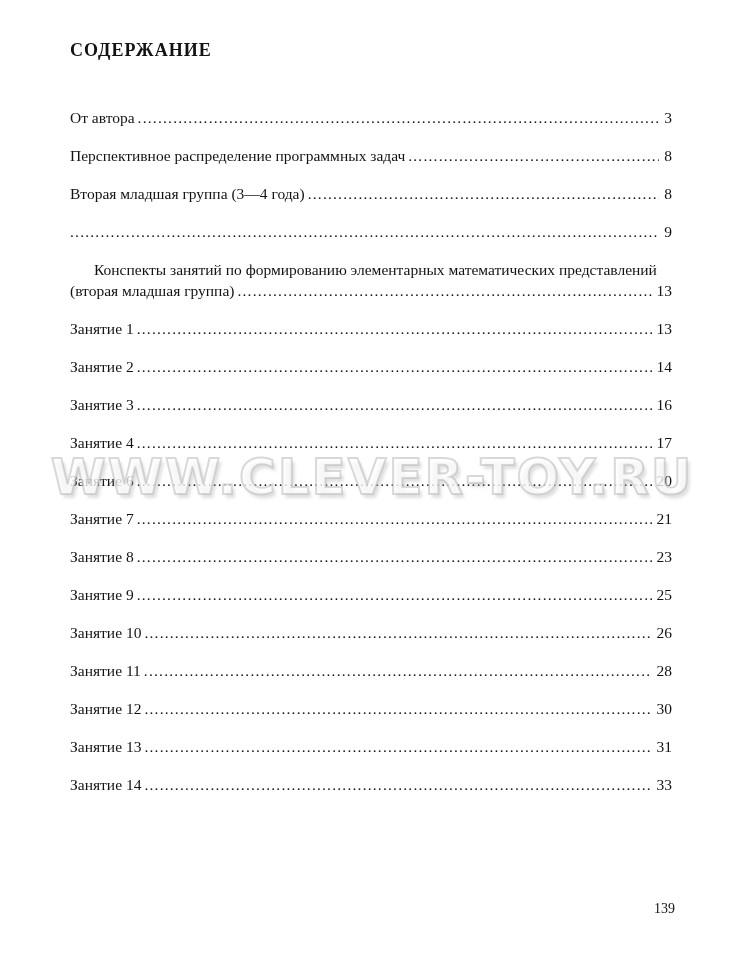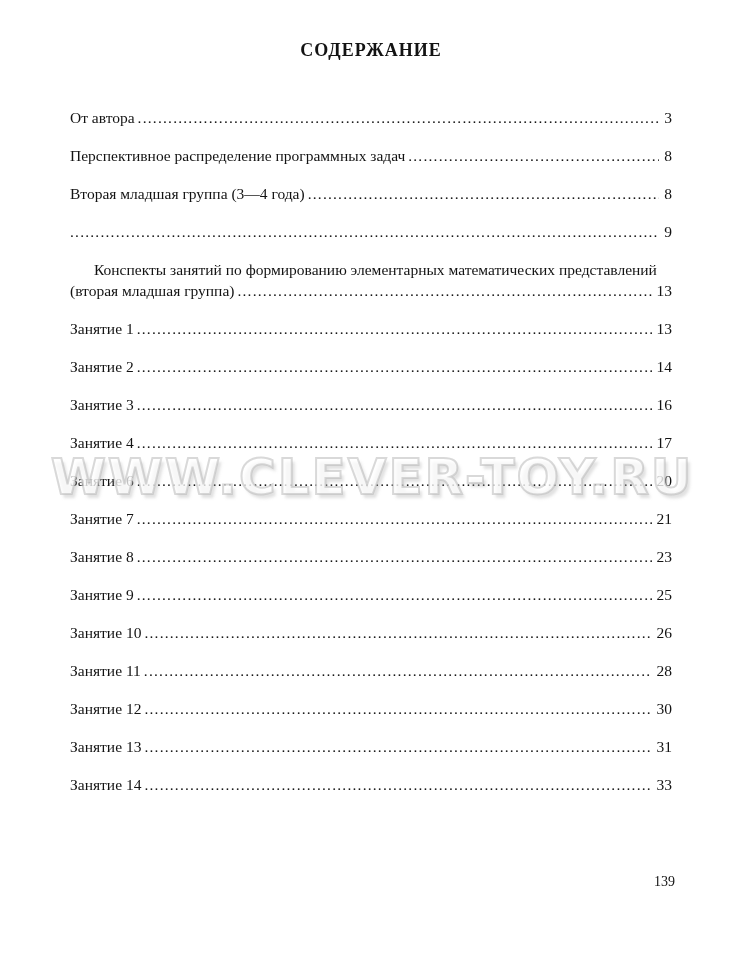--- a/index.html
+++ b/index.html
@@ -15,21 +15,21 @@
     font-family: "Liberation Serif", "DejaVu Serif", serif;
     color: #131313;
     overflow: hidden;
     margin: 0 auto;
   }
   .content {
     padding: 40px 72px 0 70px;
   }
   .toc-title {
     margin: 0 0 48px 0;
-    text-align: center;
+    text-align: left;
     font-size: 18px;
     font-weight: bold;
     letter-spacing: 1px;
   }
   .toc-row {
     display: flex;
     align-items: flex-start;
     font-size: 15.5px;
     line-height: 18px;
     margin-bottom: 20px;
@@ -69,21 +69,21 @@
     font-size: 50px;
     letter-spacing: 2px;
     color: rgba(255, 255, 255, 0.72);
     -webkit-text-stroke: 2px rgba(186, 186, 186, 0.55);
     text-shadow: 3px 4px 3px rgba(170, 170, 170, 0.35);
     z-index: 5;
     pointer-events: none;
   }
   .page-number {
     position: absolute;
-    top: 874px;
+    top: 901px;
     right: 69px;
     font-size: 14px;
   }
 </style>
 </head>
 <body>
 
 <div class="page">
   <div class="content">
     <h1 class="toc-title">СОДЕРЖАНИЕ</h1>

